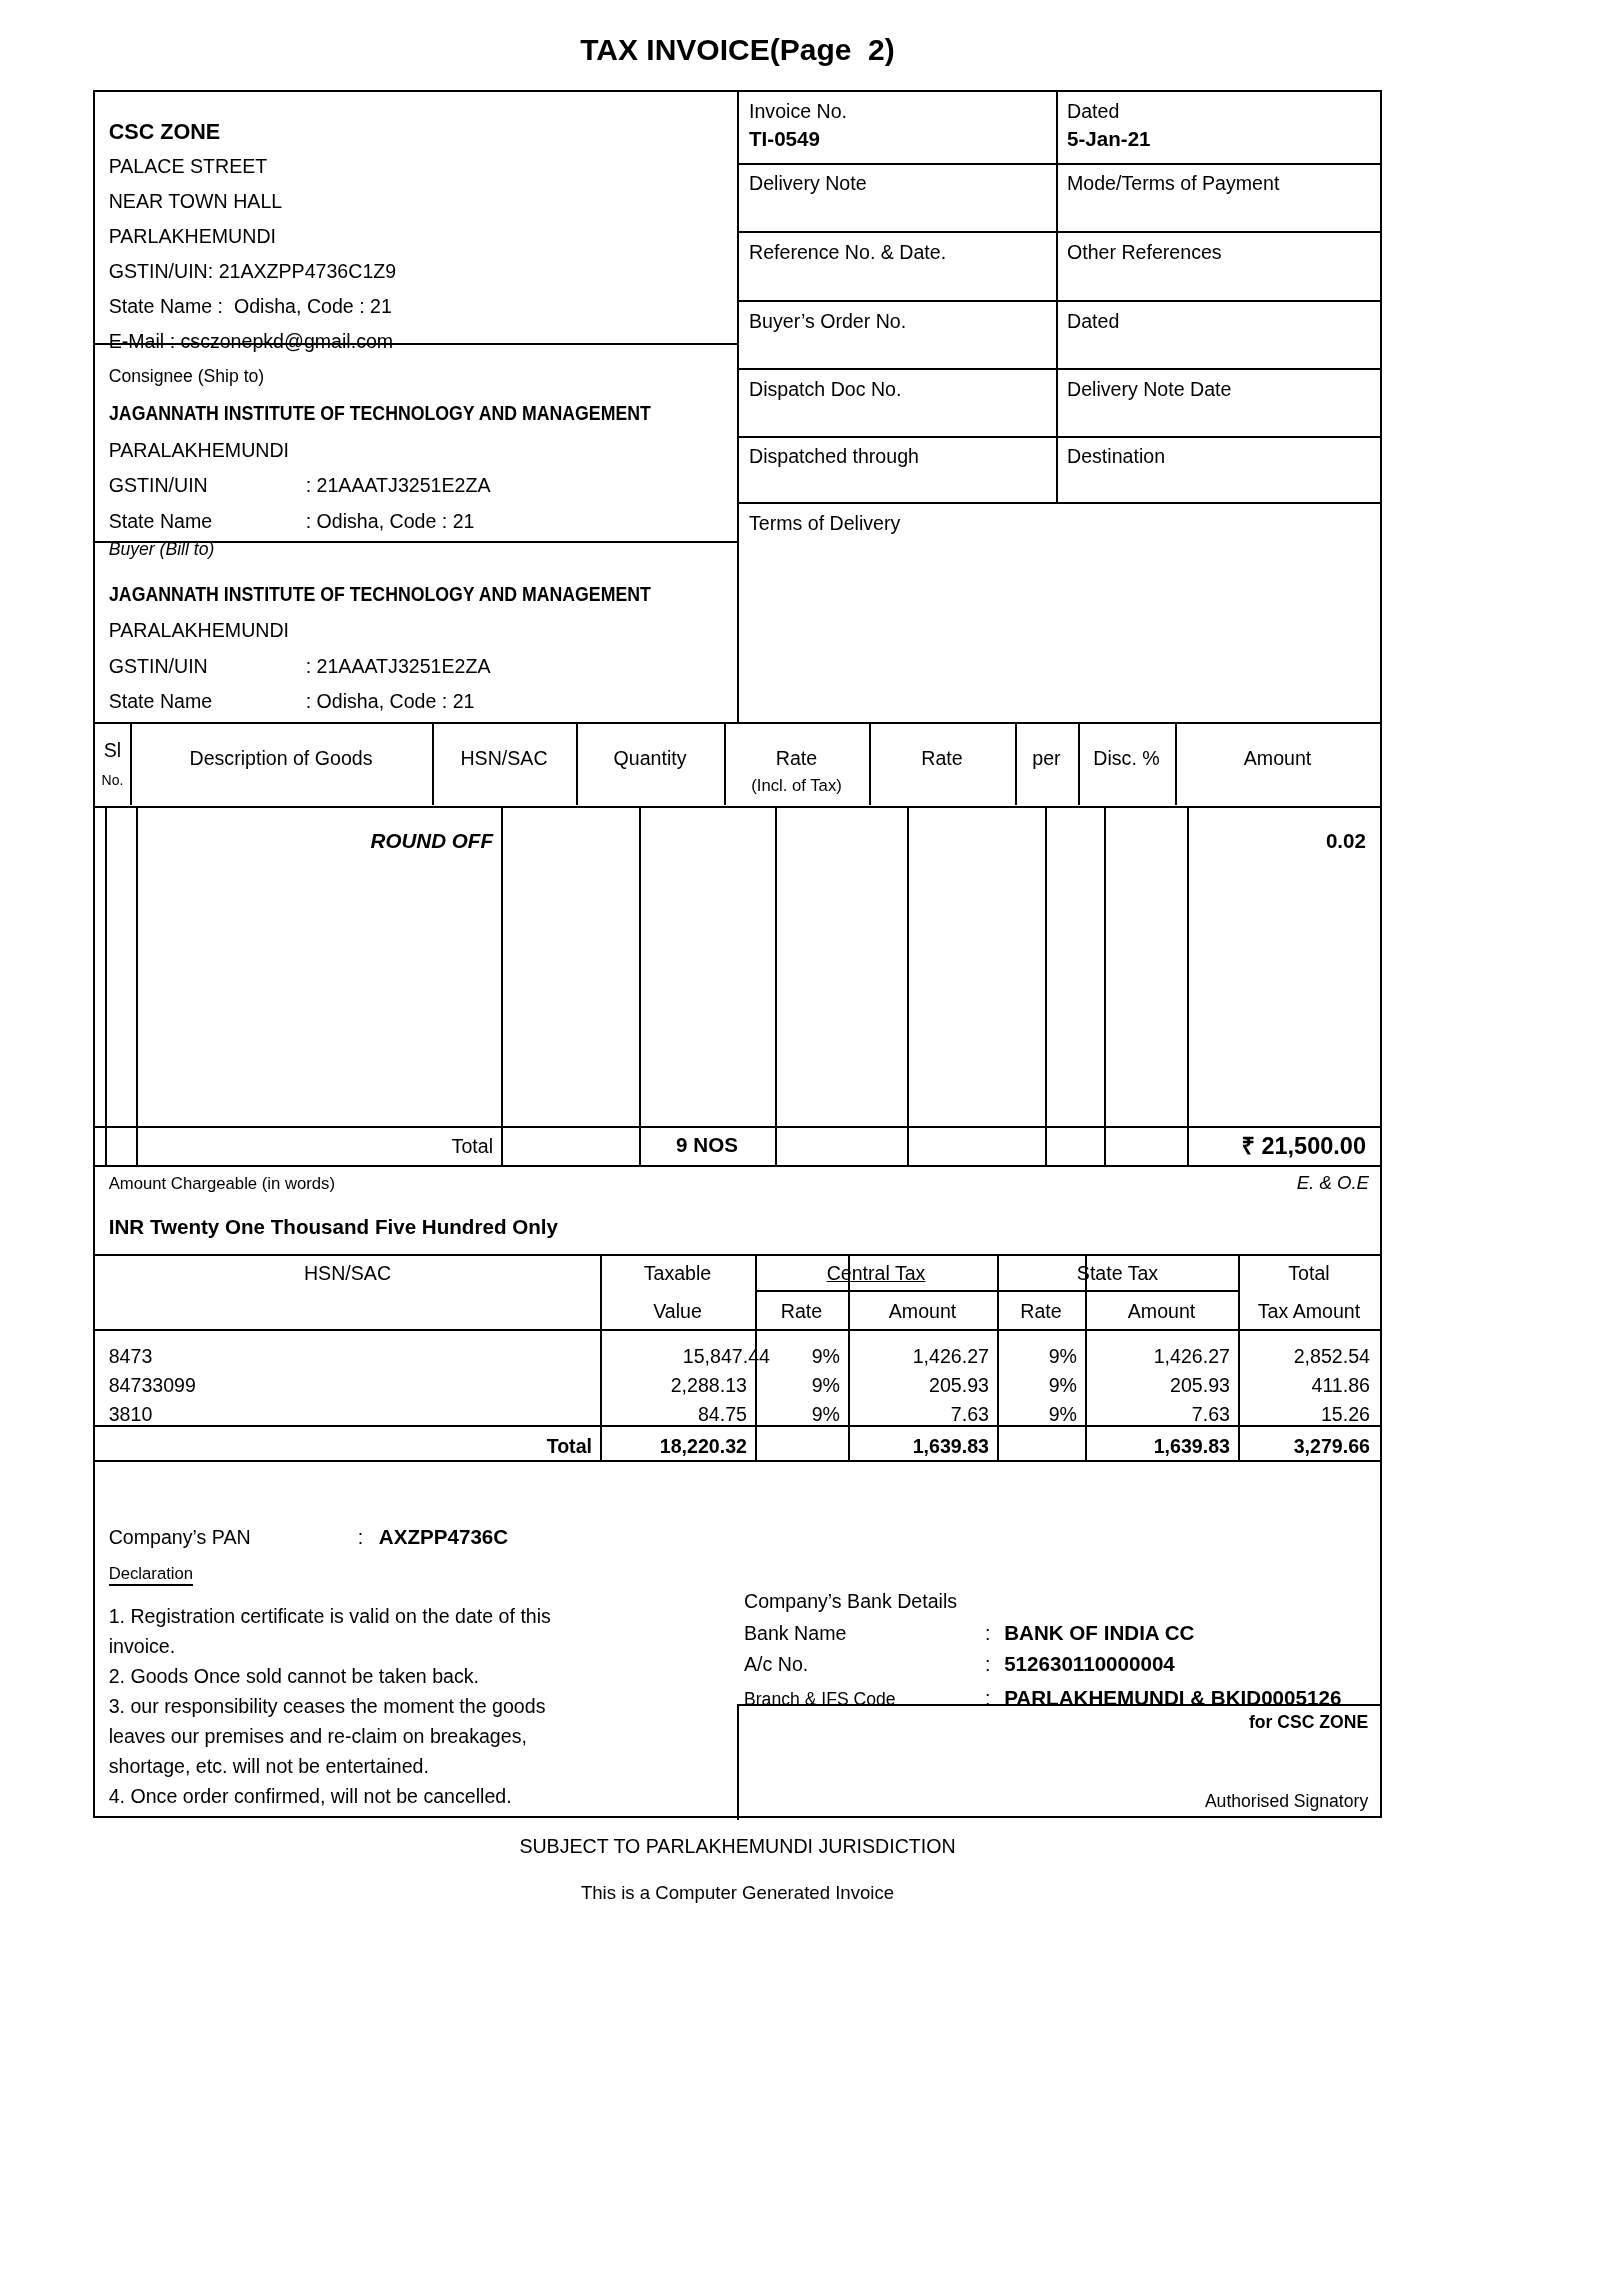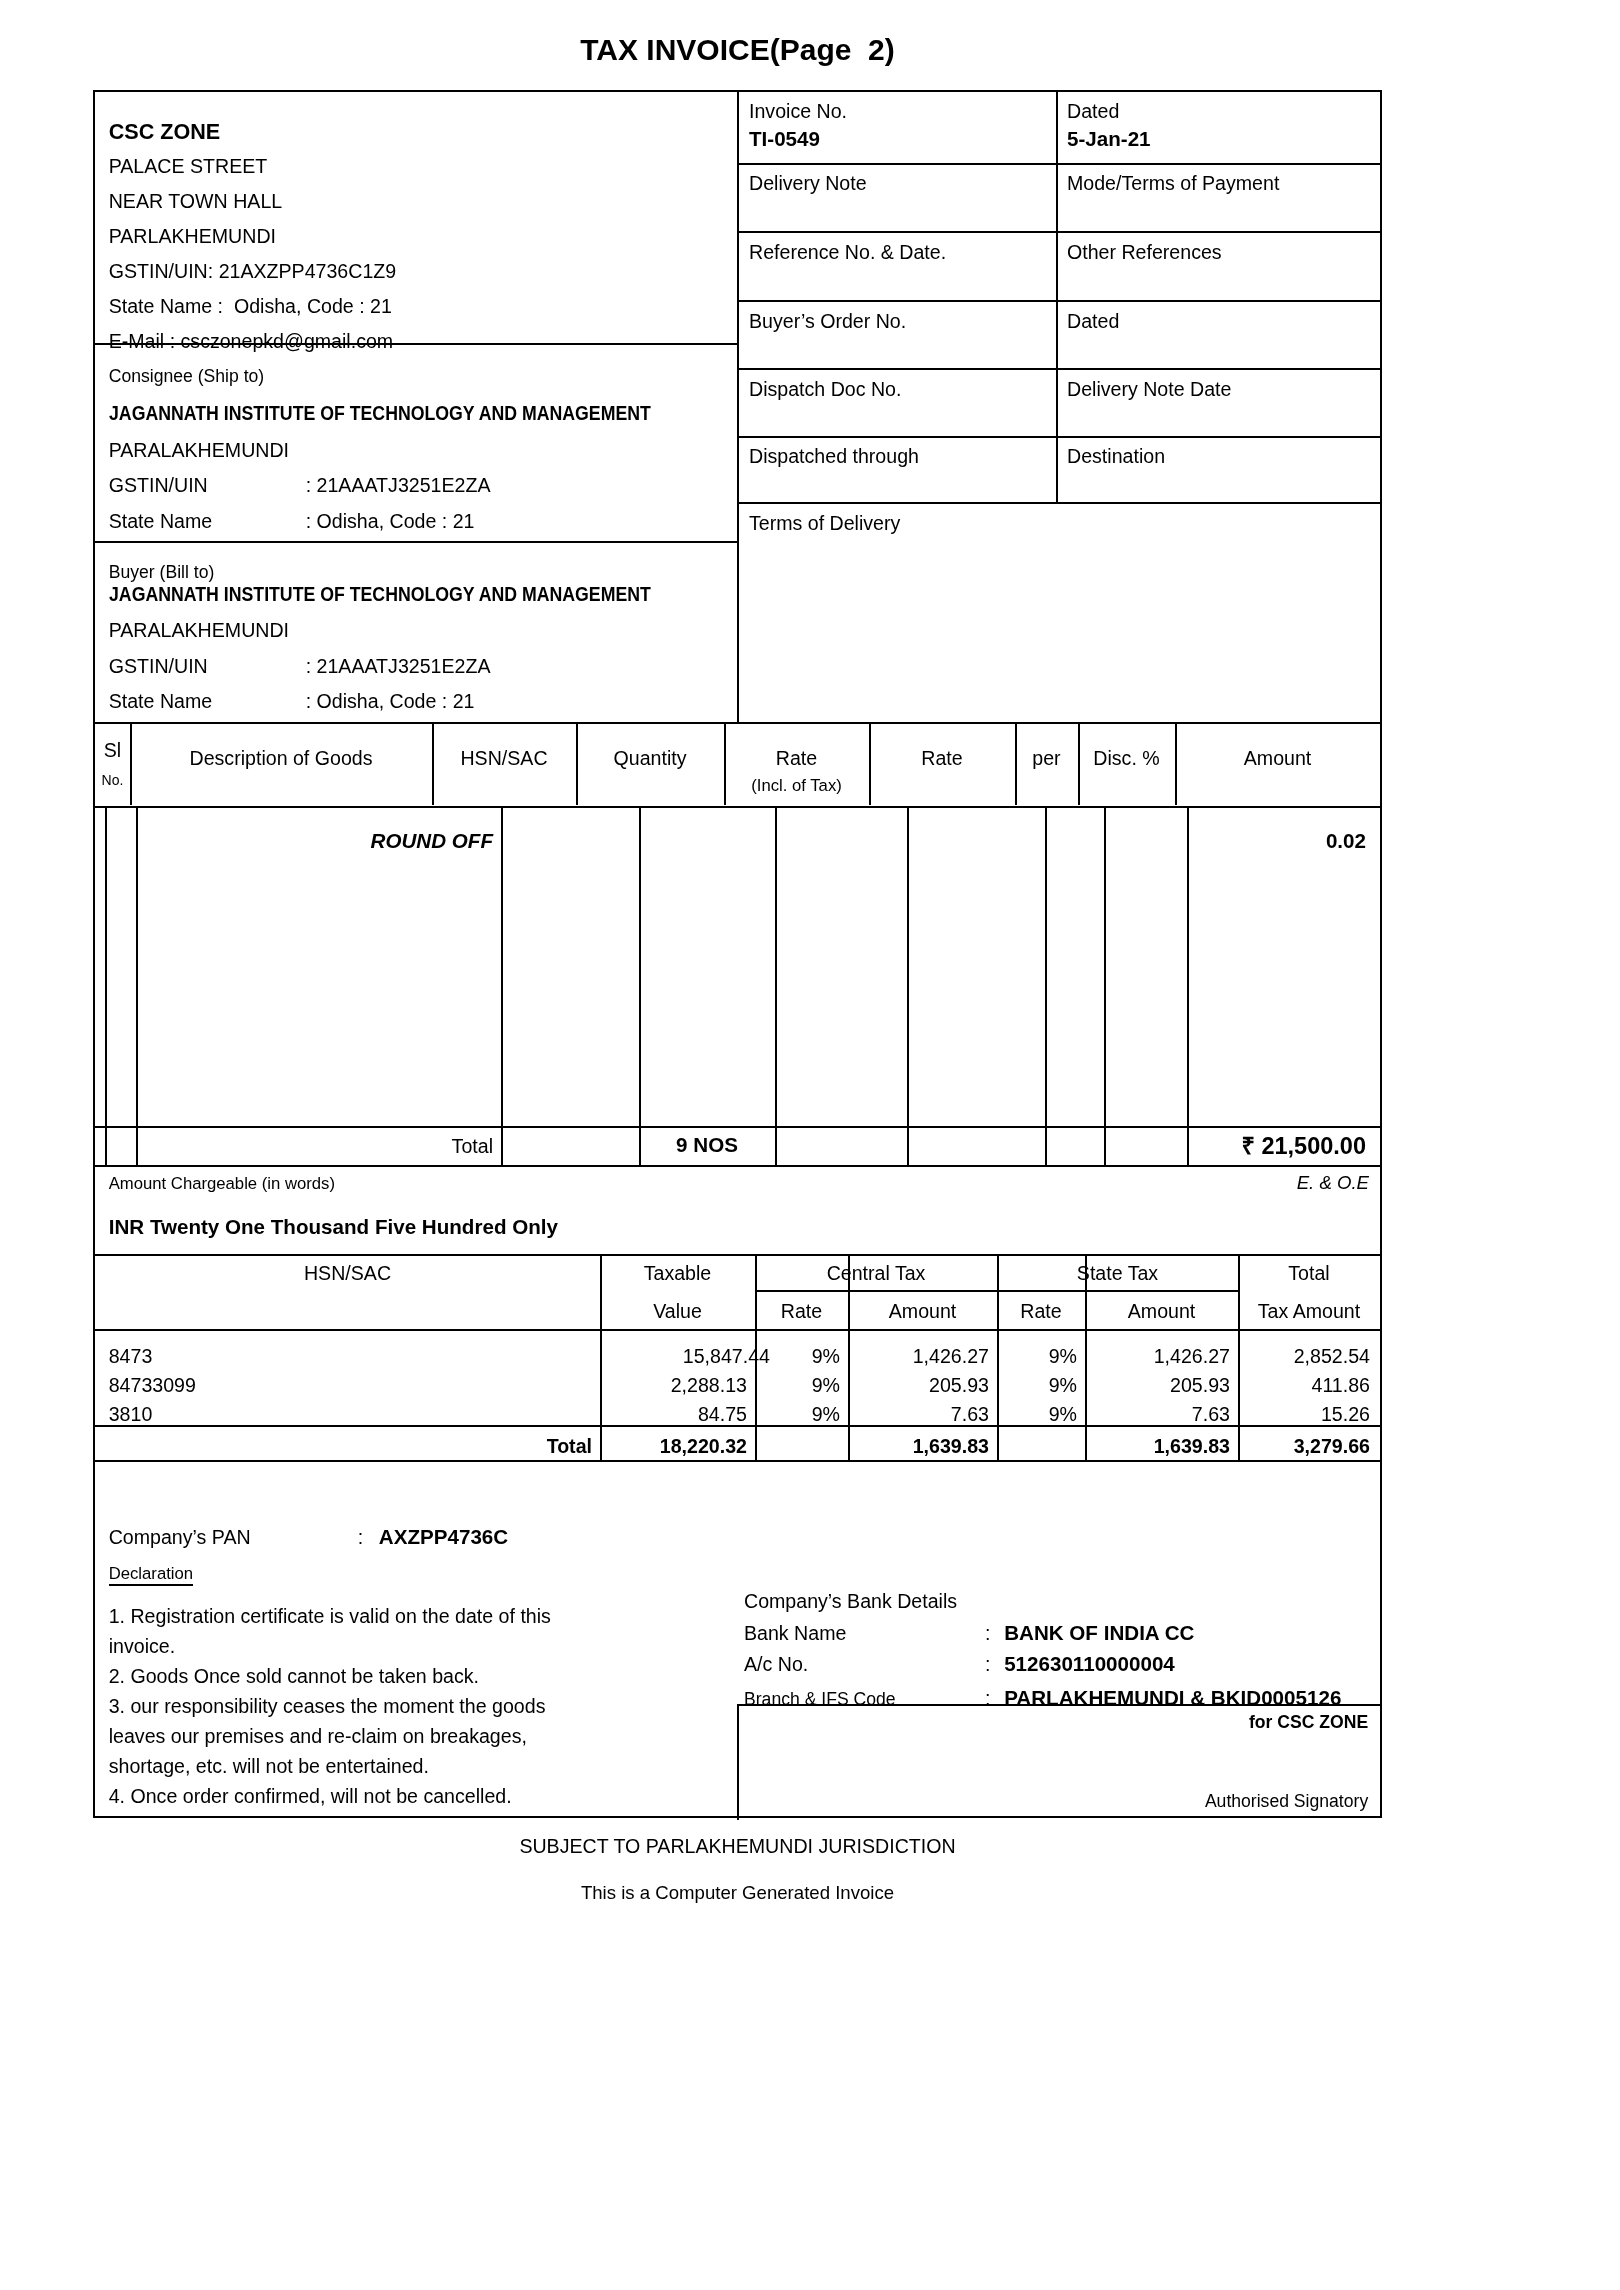--- a/index.html
+++ b/index.html
@@ -54,21 +54,21 @@
     </div>
     <div class="abs" style="left:13.7px;top:347px;">PARALAKHEMUNDI</div>
     <div class="abs" style="left:13.7px;top:382px;">
       <span class="cl">GSTIN/UIN</span><span>: 21AAATJ3251E2ZA</span>
     </div>
     <div class="abs" style="left:13.7px;top:418px;">
       <span class="cl">State Name</span><span>: Odisha, Code : 21</span>
     </div>
     <div class="hl" style="left:0;top:449px;width:642px;"></div>
 
-    <div class="abs f18" style="left:13.7px;top:470px;">Buyer (Bill to)</div>
+    <div class="abs f18" style="left:13.7px;top:447px;font-style:italic;">Buyer (Bill to)</div>
     <div class="abs" style="left:13.7px;top:490px;">
       <span class="cond">JAGANNATH INSTITUTE OF TECHNOLOGY AND MANAGEMENT</span>
     </div>
     <div class="abs" style="left:13.7px;top:527px;">PARALAKHEMUNDI</div>
     <div class="abs" style="left:13.7px;top:563px;">
       <span class="cl">GSTIN/UIN</span><span>: 21AAATJ3251E2ZA</span>
     </div>
     <div class="abs" style="left:13.7px;top:598px;">
       <span class="cl">State Name</span><span>: Odisha, Code : 21</span>
     </div>
@@ -155,21 +155,21 @@
     <div class="hl" style="left:0;top:1162px;width:1285px;"></div>
     <div class="vl" style="left:505px;top:1162px;height:206px;"></div>
     <div class="vl" style="left:660px;top:1162px;height:206px;"></div>
     <div class="vl" style="left:753px;top:1162px;height:206px;"></div>
     <div class="vl" style="left:902px;top:1162px;height:206px;"></div>
     <div class="vl" style="left:990px;top:1162px;height:206px;"></div>
     <div class="vl" style="left:1143px;top:1162px;height:206px;"></div>
 
     <div class="abs c" style="left:0;top:1170px;width:505px;">HSN/SAC</div>
     <div class="abs c" style="left:505px;top:1170px;width:155px;">Taxable</div>
-    <div class="abs c" style="left:660px;top:1170px;width:242px;">Central Tax</div>
+    <div class="abs c" style="left:660px;top:1170px;width:242px;text-decoration:underline;">Central Tax</div>
     <div class="abs c" style="left:902px;top:1170px;width:241px;">State Tax</div>
     <div class="abs c" style="left:1143px;top:1170px;width:142px;">Total</div>
 
     <div class="hl" style="left:660px;top:1198px;width:242px;"></div>
     <div class="hl" style="left:902px;top:1198px;width:241px;"></div>
 
     <div class="abs c" style="left:505px;top:1208px;width:155px;">Value</div>
     <div class="abs c" style="left:660px;top:1208px;width:93px;">Rate</div>
     <div class="abs c" style="left:753px;top:1208px;width:149px;">Amount</div>
     <div class="abs c" style="left:902px;top:1208px;width:88px;">Rate</div>

